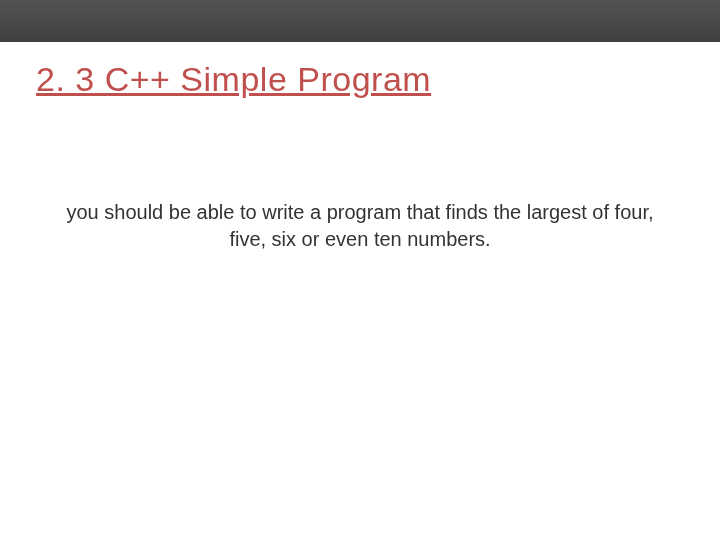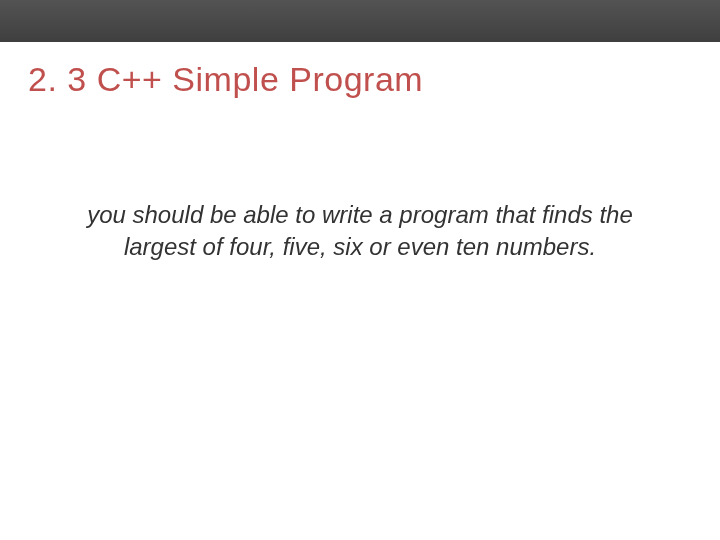--- a/index.html
+++ b/index.html
@@ -19,31 +19,31 @@
       width: 100%;
       height: 42px;
       background: #4a4a4a;
       background: linear-gradient(180deg, #535353 0%, #3f3f3f 100%);
     }
     .title {
       font-size: 34px;
       font-weight: 400;
       color: #c0504d;
       margin-top: 18px;
-      margin-left: 28px;
+      margin-left: 36px;
       letter-spacing: 0.5px;
+      text-decoration: underline;
     }
     .body-text {
       margin-top: 100px;
       padding: 0 48px;
       text-align: center;
-      font-size: 24px;
+      font-size: 20px;
       line-height: 1.35;
       color: #333333;
-      font-style: italic;
     }
   </style>
 </head>
 <body>
 
 <div class="top-band"></div>
 
 <h1 class="title">2. 3 C++ Simple Program</h1>
 
 <p class="body-text">you should be able to write a program that finds the largest of four, five, six or even ten numbers.</p>

